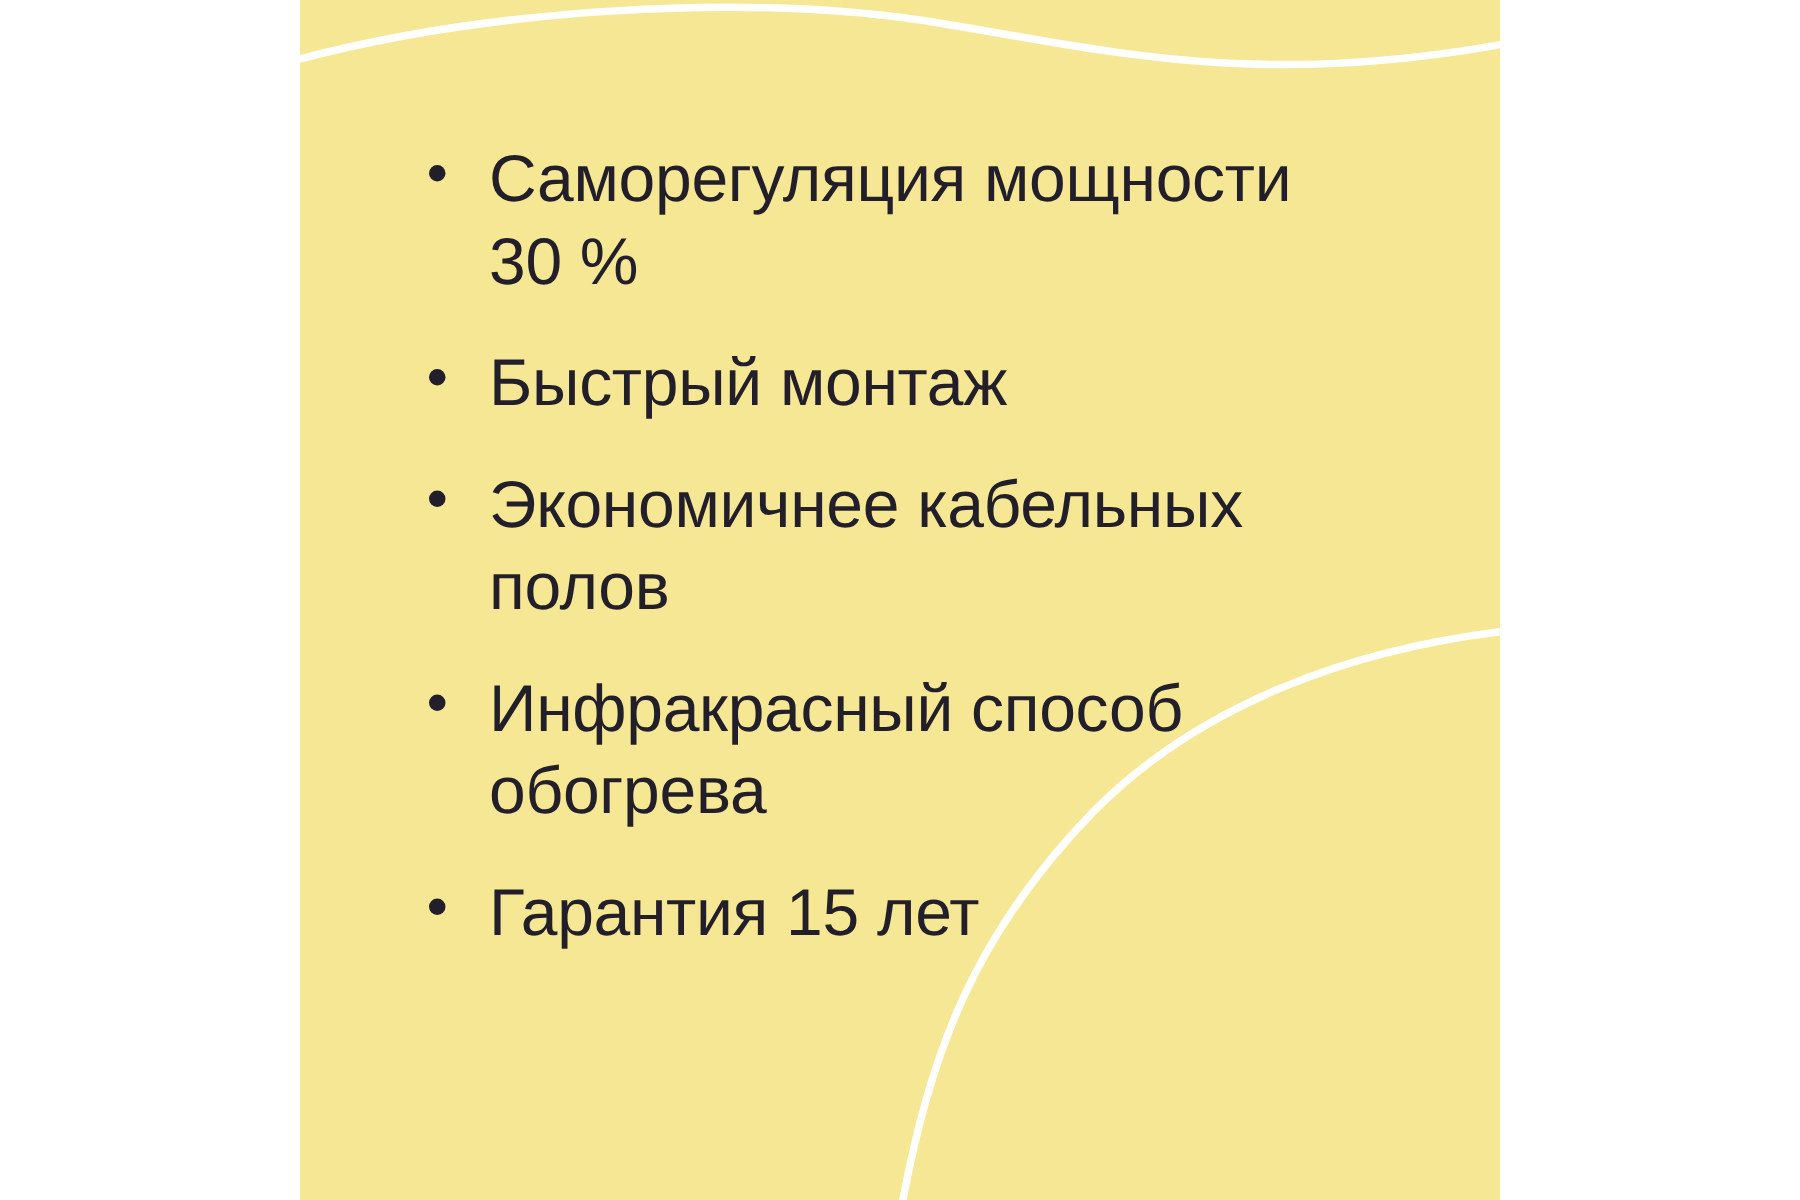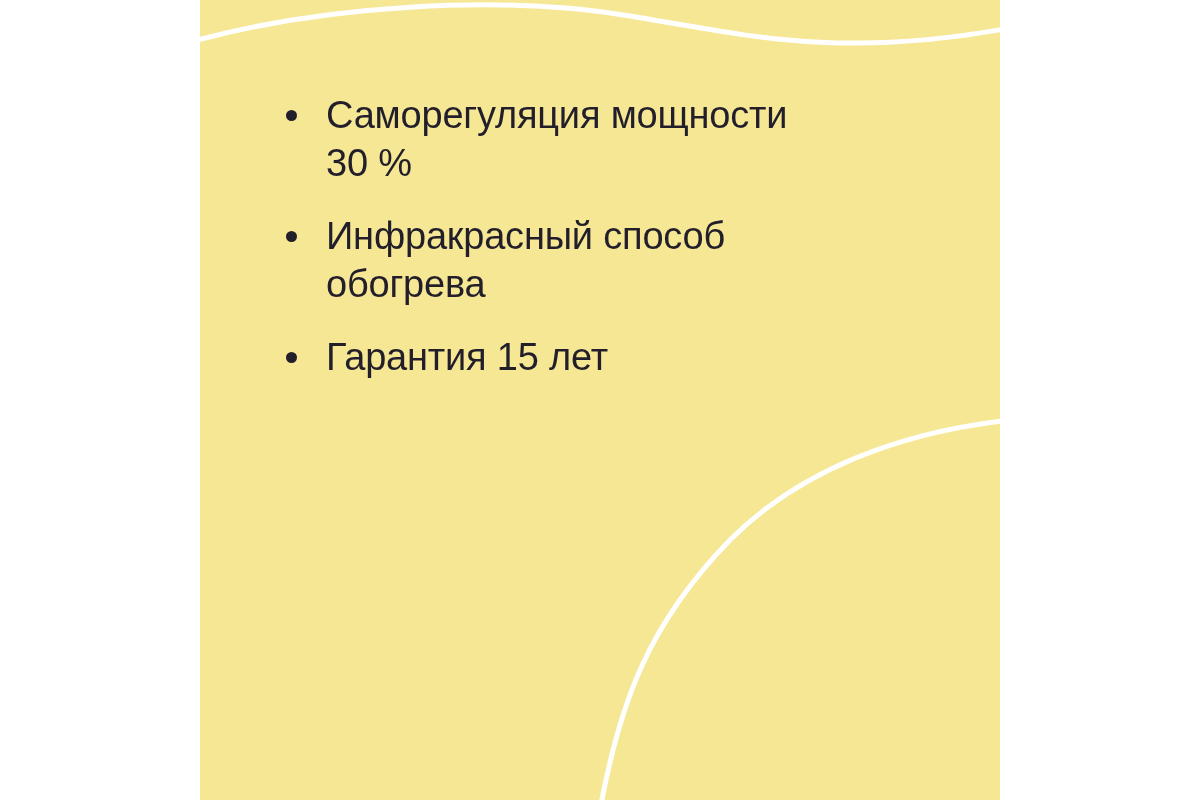--- a/index.html
+++ b/index.html
@@ -47,21 +47,21 @@
     list-style: none;
     margin: 0;
     padding: 0;
   }
 
   .feature-item {
     position: relative;
     padding-left: 48px;
     margin-bottom: 26px;
     color: #221f2b;
-    font-size: 38px;
+    font-size: 44px;
     line-height: 1.25;
     letter-spacing: -0.2px;
     font-weight: 400;
   }
 
   .feature-item:last-child {
     margin-bottom: 12px;
   }
 
   .bullet-icon {
@@ -106,20 +106,29 @@
     </svg>
 
     <ul class="features">
       <li class="feature-item">
         <span class="bullet-icon"></span>
         <span class="feature-text">Саморегуляция мощности
 30 %</span>
       </li>
       <li class="feature-item">
         <span class="bullet-icon"></span>
+        <span class="feature-text">Быстрый монтаж</span>
+      </li>
+      <li class="feature-item">
+        <span class="bullet-icon"></span>
+        <span class="feature-text">Экономичнее кабельных
+полов</span>
+      </li>
+      <li class="feature-item">
+        <span class="bullet-icon"></span>
         <span class="feature-text">Инфракрасный способ
 обогрева</span>
       </li>
       <li class="feature-item">
         <span class="bullet-icon"></span>
         <span class="feature-text">Гарантия 15 лет</span>
       </li>
     </ul>
 
   </div>

